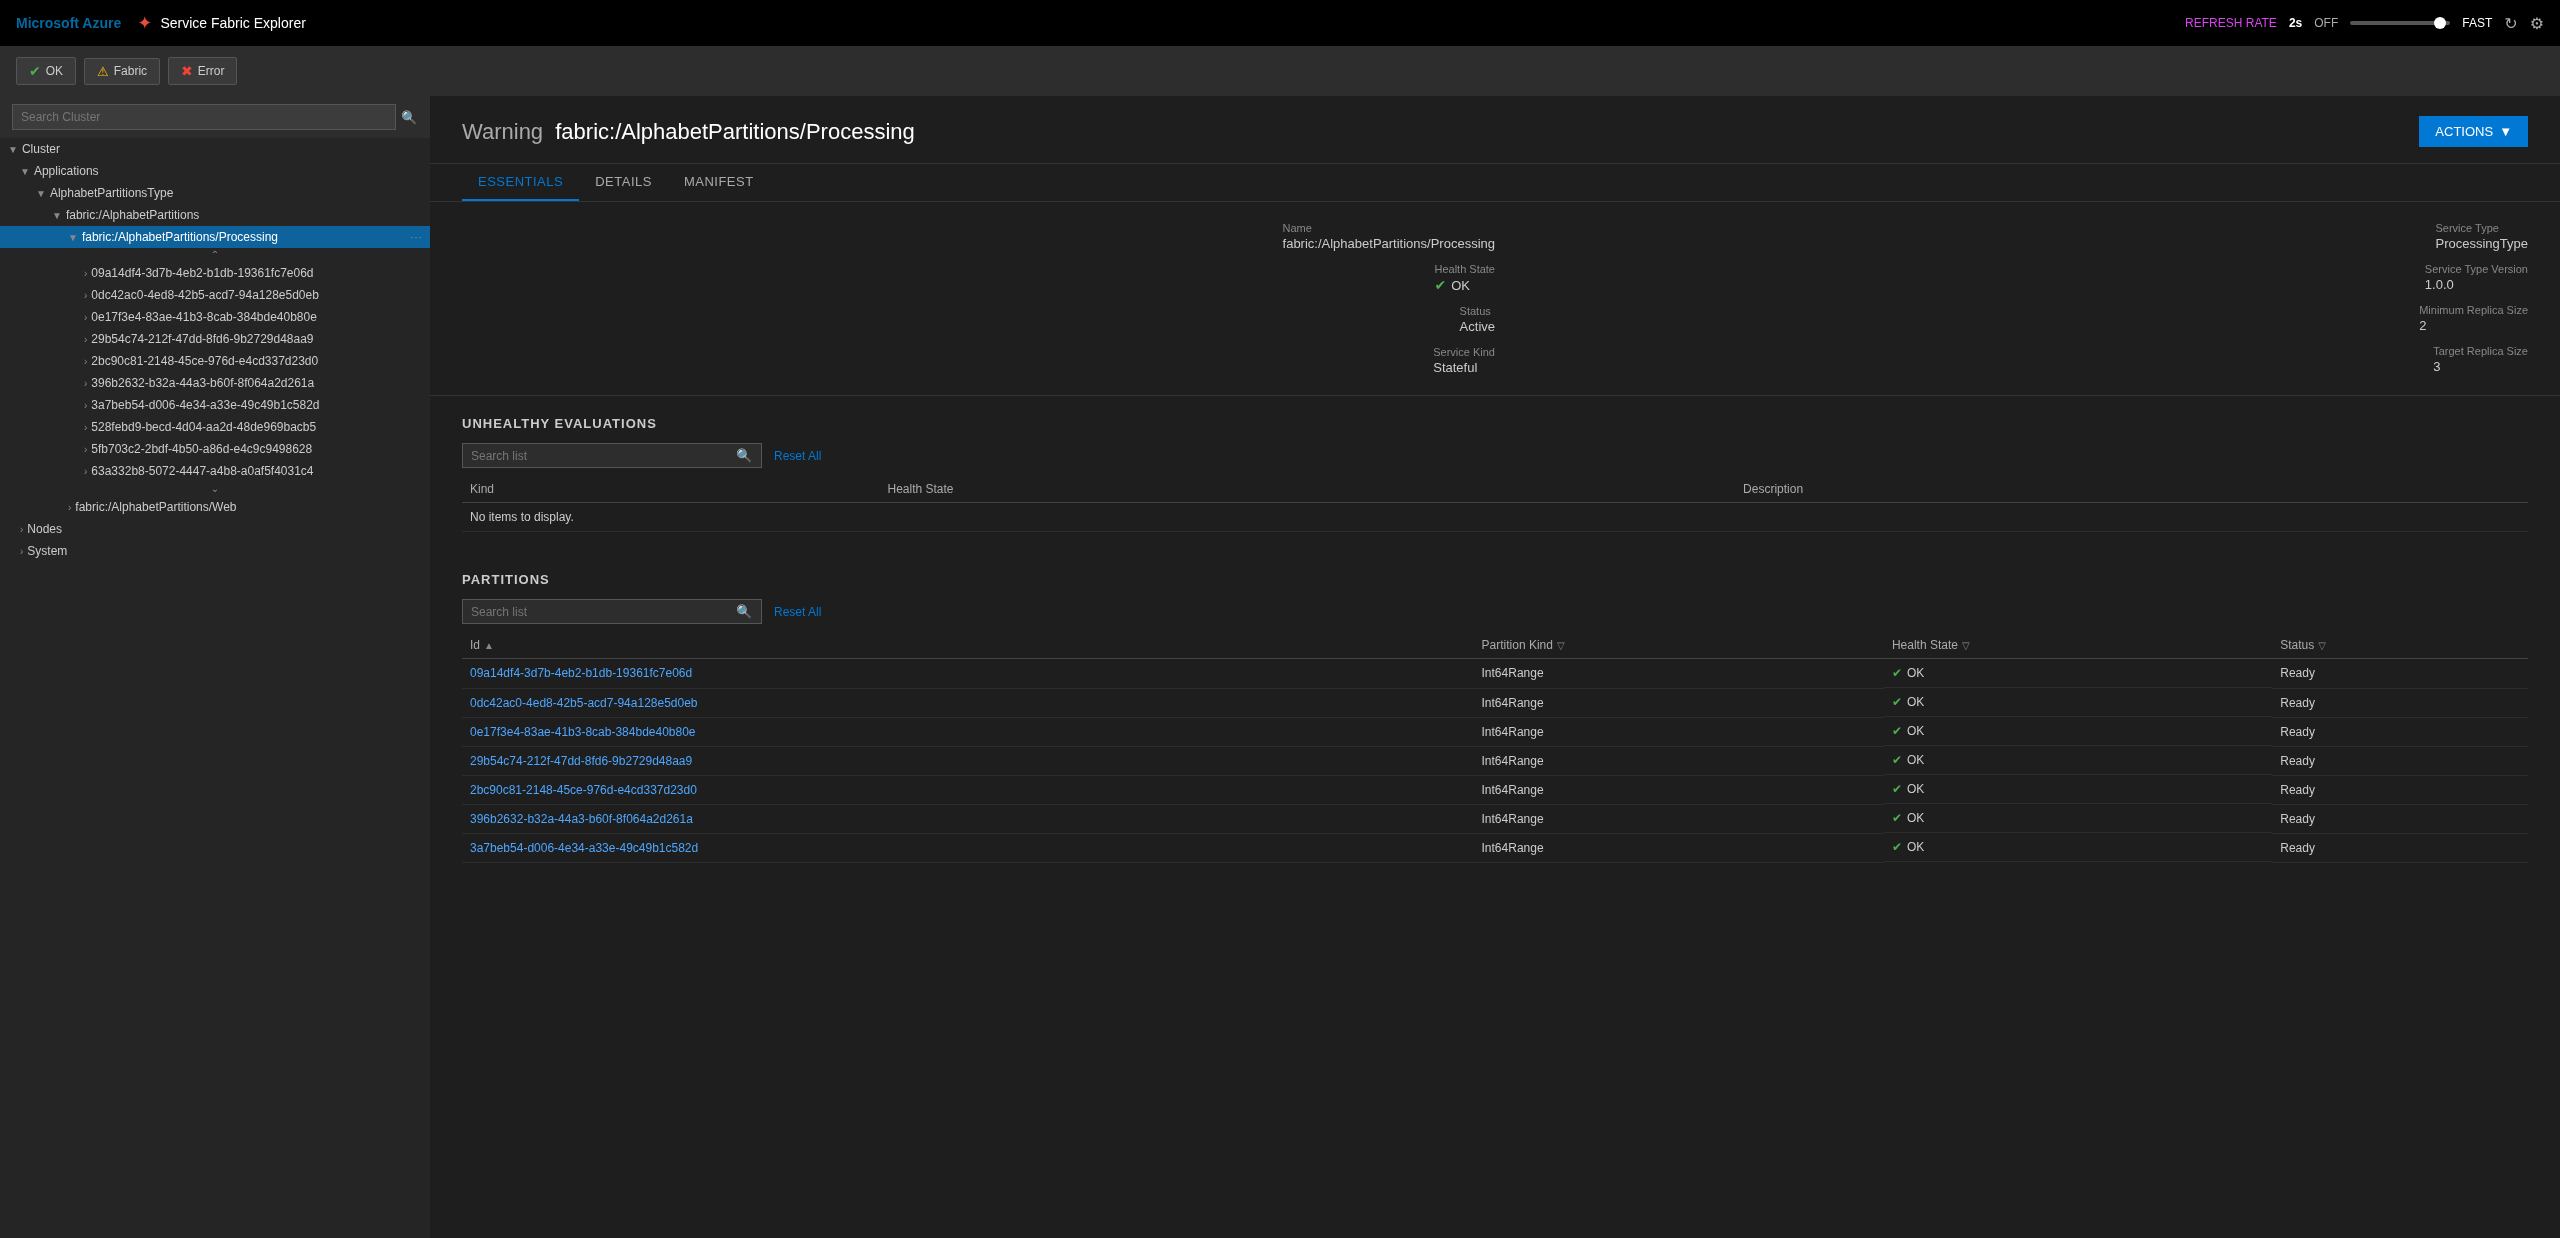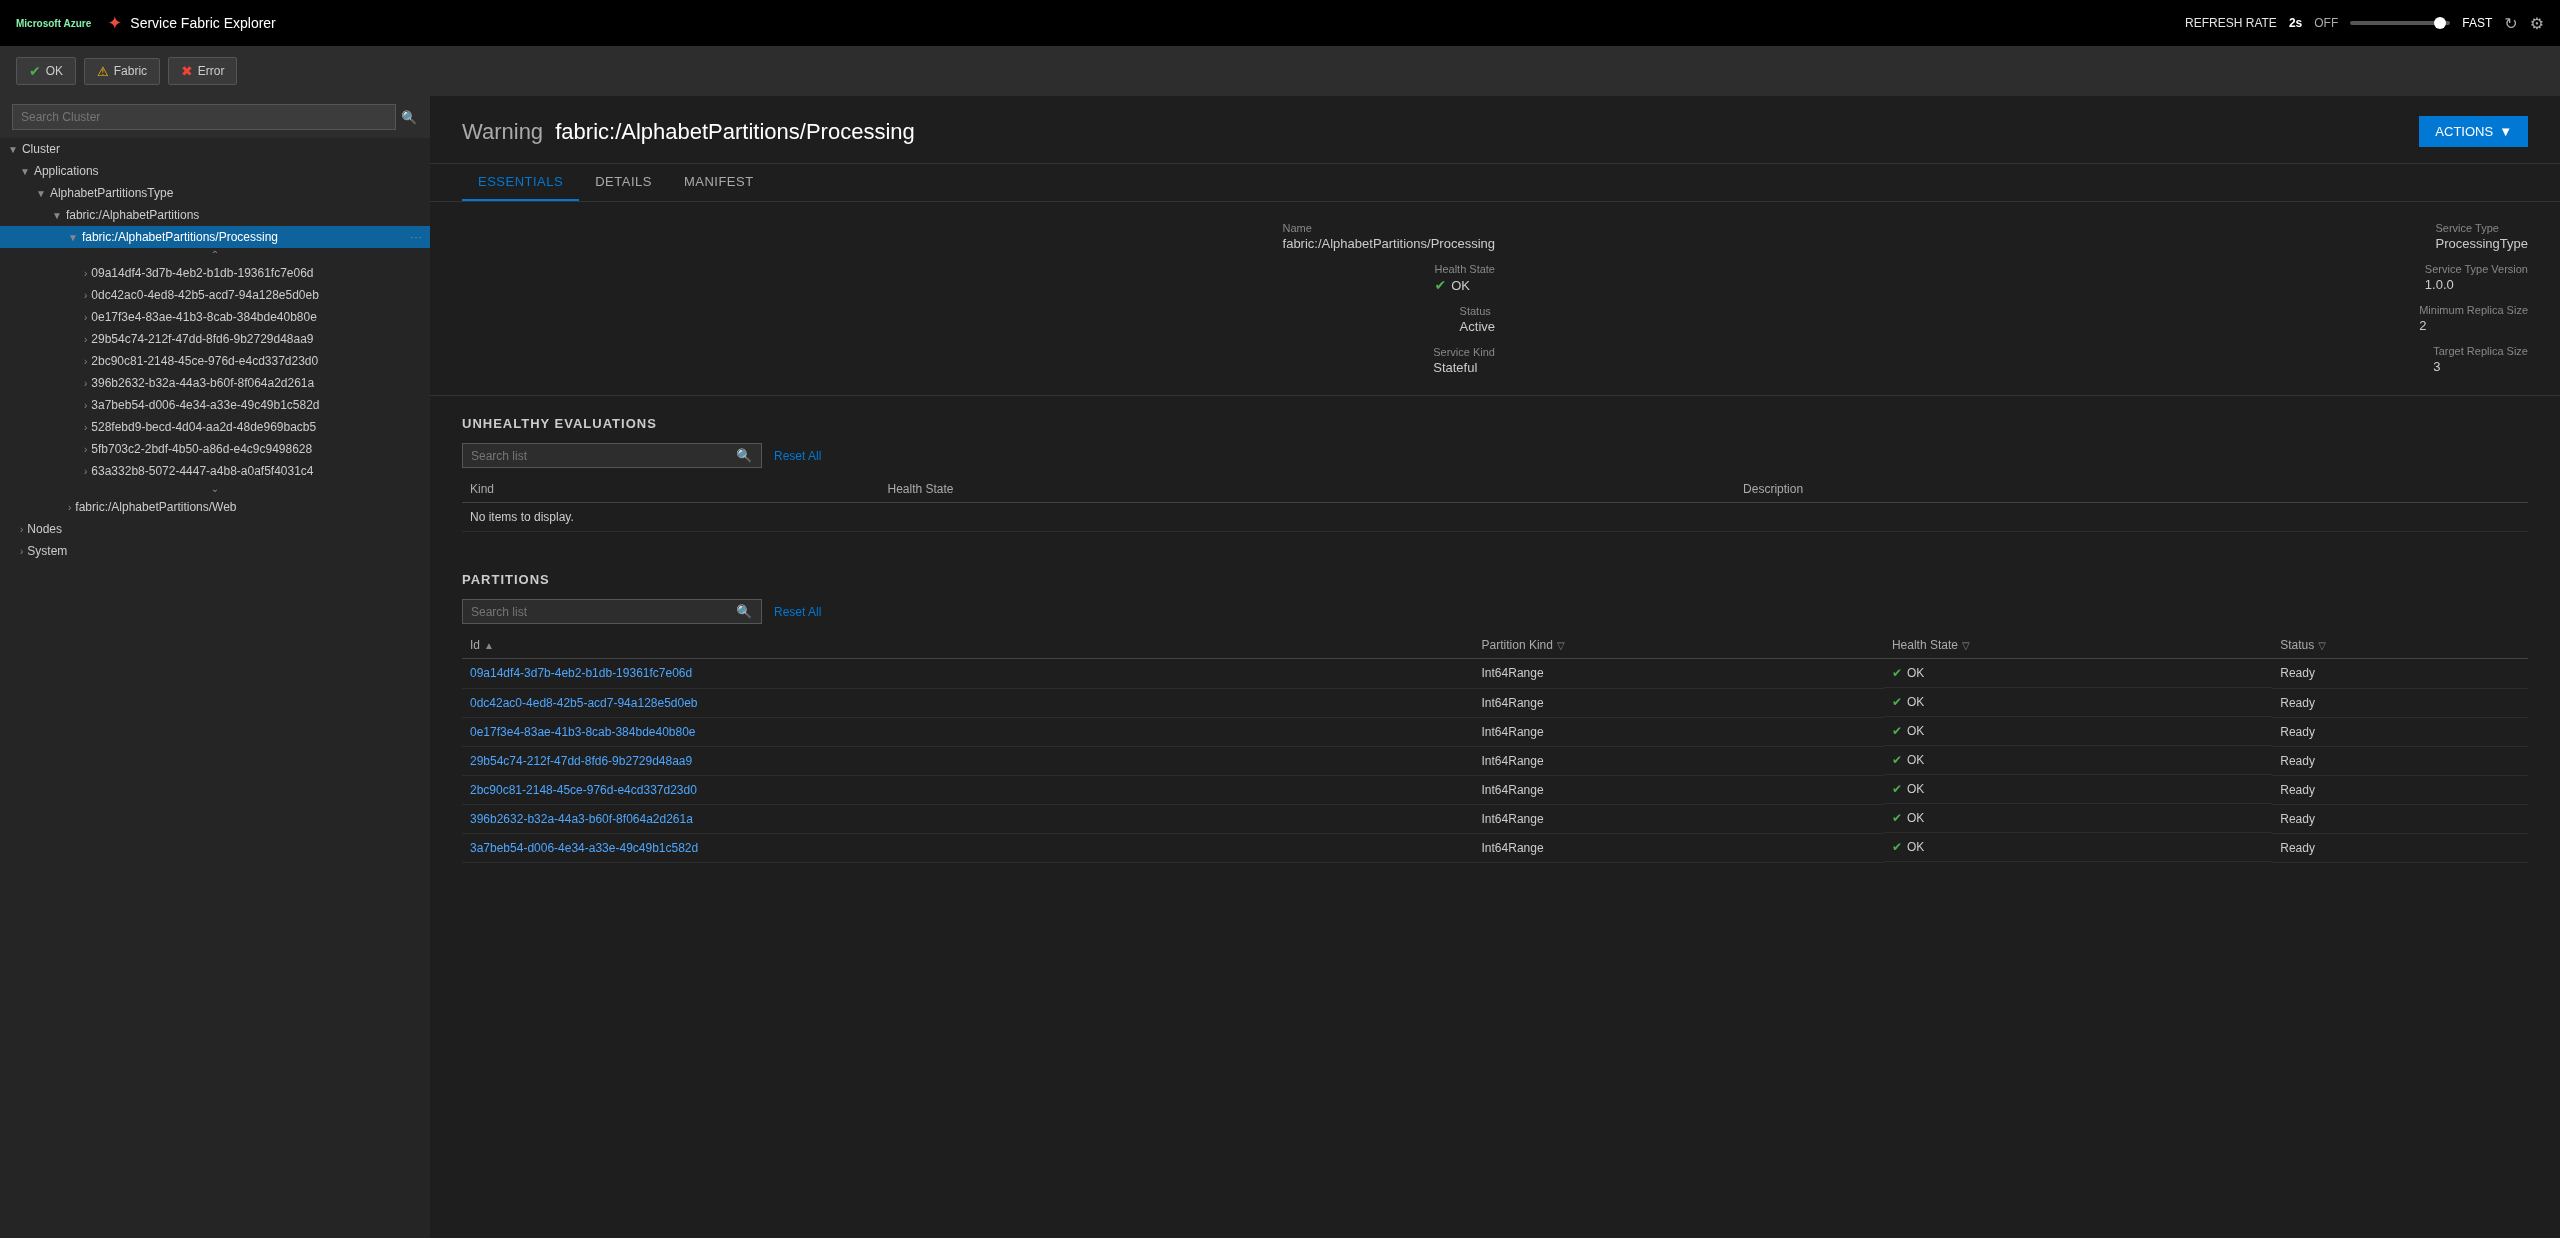--- a/index.html
+++ b/index.html
@@ -8,25 +8,25 @@
     
     .top-nav {
       background: #000;
       display: flex;
       align-items: center;
       height: 46px;
       padding: 0 16px;
       justify-content: space-between;
     }
     .top-nav-left { display: flex; align-items: center; gap: 16px; }
-    .azure-logo { color: #86efac; font-weight: 700; font-size: 10px; }
+    .azure-logo { color: #0369a1; font-weight: 700; font-size: 14px; }
     .app-title { display: flex; align-items: center; gap: 8px; color: #fff; font-size: 14px; }
     .fabric-icon { color: #e74c3c; font-size: 18px; }
     .top-nav-right { display: flex; align-items: center; gap: 12px; color: #aaa; font-size: 12px; }
-    .refresh-label { color: #e5e5e5; }
+    .refresh-label { color: #d946ef; }
     .slider-track { width: 100px; height: 4px; background: #555; position: relative; border-radius: 2px; }
     .slider-thumb { position: absolute; right: 4px; top: -4px; width: 12px; height: 12px; background: #fff; border-radius: 50%; }
     .fast-label { color: #fff; font-size: 12px; }
     .refresh-icon, .settings-icon { color: #aaa; font-size: 16px; cursor: pointer; }
 
     
     .status-bar {
       background: #2d2d2d;
       display: flex;
       align-items: center;

